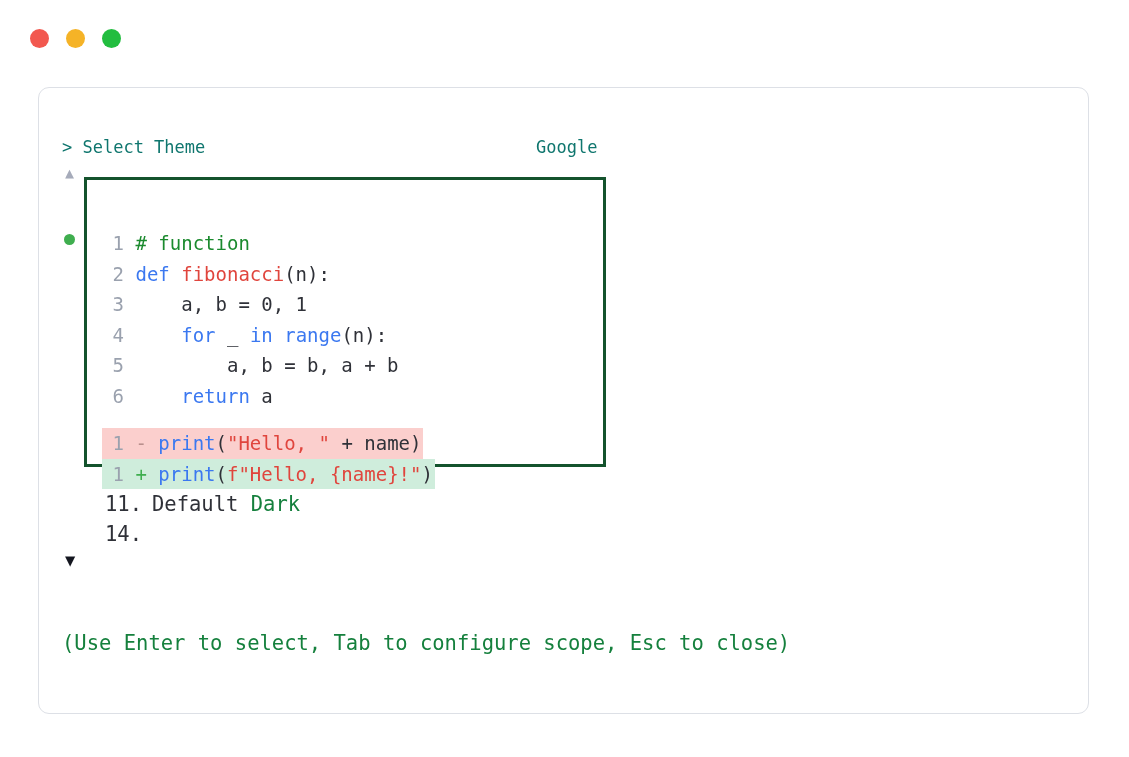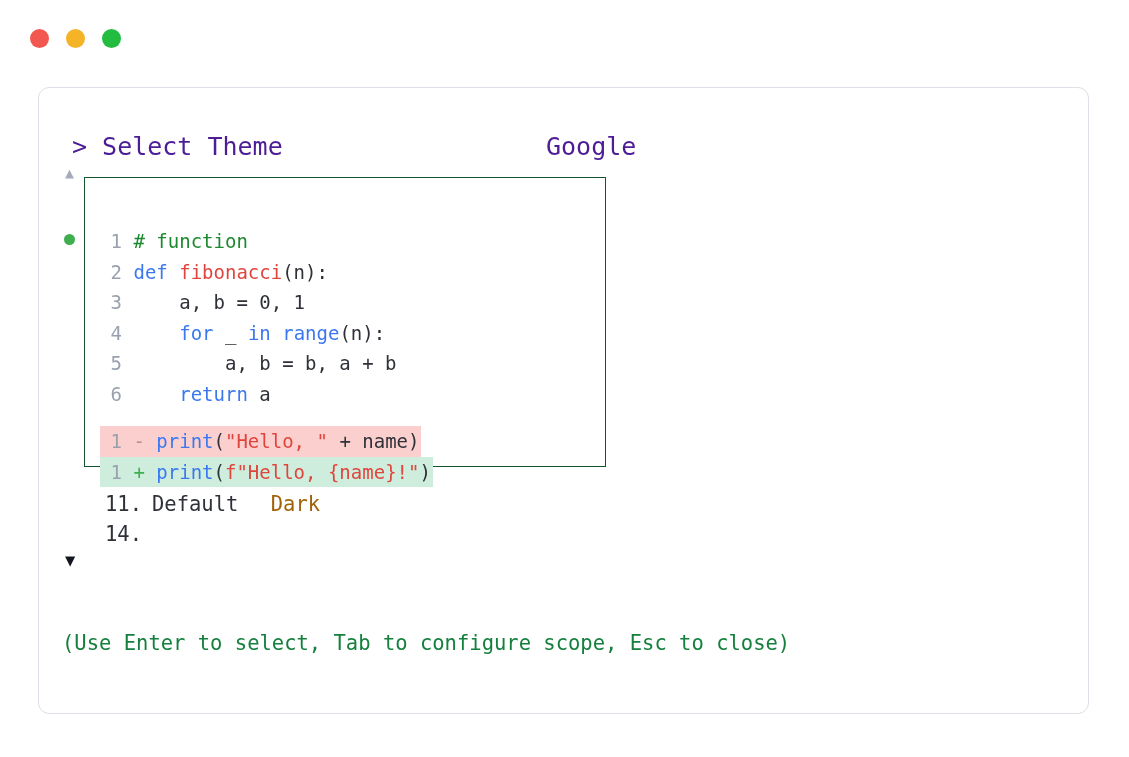--- a/index.html
+++ b/index.html
@@ -67,26 +67,25 @@
     width: 470px;
   }
   .right-col {
     position: absolute;
     left: 497px;
     top: 44px;
     width: 530px;
   }
 
   .heading {
-    font-size: 25px;
+    font-size: 17px;
     line-height: 30px;
-    color: #4c1d95;
+    color: #0f766e;
     letter-spacing: 0px;
     white-space: pre;
-    margin-left: 10px;
   }
 
   
   .arrow {
     font-size: 15px;
     line-height: 22px;
     height: 22px;
     margin-left: 3px;
     user-select: none;
   }
@@ -131,32 +130,32 @@
     text-align: right;
     color: #2f3138;
   }
   .name-cell {
     padding-left: 10px;
     color: #2f3138;
   }
   .theme-row.selected .num-cell,
   .theme-row.selected .name-cell,
   .theme-row.selected .variant { color: #3fae4f; }
-  .variant.muted { color: #a16207; margin-left: 20px; }
+  .variant.muted { color: #15803d; }
   .variant.normal { color: #2f3138; }
 
   
   .preview-box {
     position: absolute;
     left: 45px;
     top: 89px;
     width: 522px;
     height: 290px;
     box-sizing: border-box;
-    border: 1px solid #14532d;
+    border: 3px solid #14532d;
     background: #ffffff;
   }
   .code {
     position: absolute;
     left: 15px;
     top: 48px;
     font-size: 19px;
     line-height: 30.5px;
     white-space: pre;
   }

